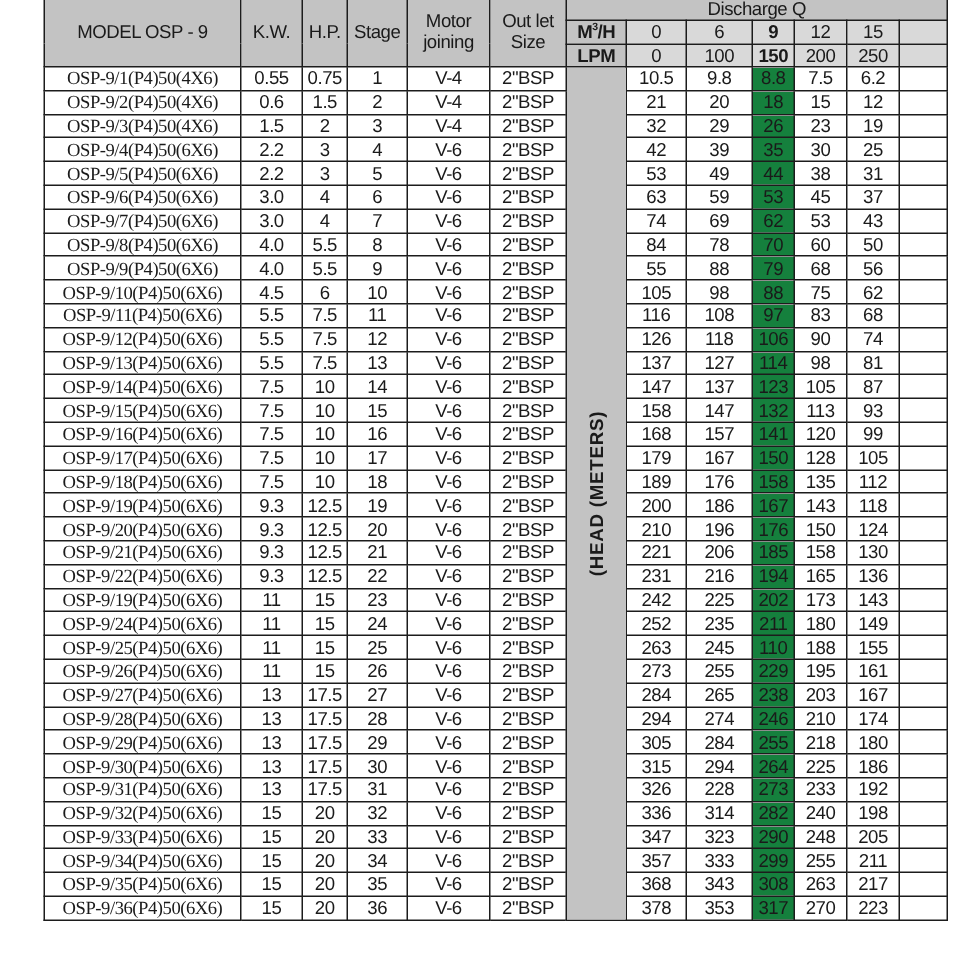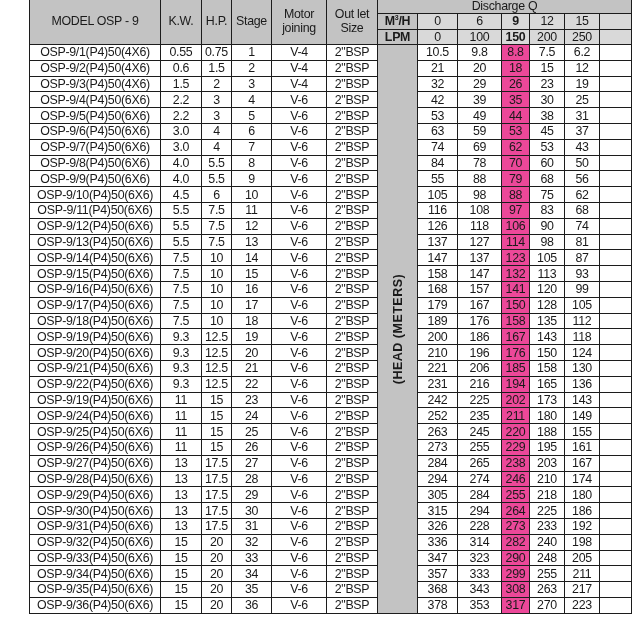--- a/index.html
+++ b/index.html
@@ -8,22 +8,22 @@
   table.spec { position:absolute; left:29px; top:-4px; border-collapse:collapse;
                table-layout:fixed; }
   table.spec td, table.spec th { border:1.6px solid #1c1c1c; padding:0; text-align:center;
                white-space:nowrap; overflow:hidden; font-size:12.4px; line-height:14px;
                font-weight:normal; letter-spacing:-0.3px; }
   th.hd { background:#c3c3c3; font-weight:bold; font-size:12px; line-height:15px; }
   th.model-hd { text-align:left; padding-left:8px; font-size:12px; }
   th.sub { background:#d9d9d9; font-weight:normal; font-size:12.4px; }
   th.sub.lbl { background:#c3c3c3; font-weight:bold; }
   th.sub.q9 { font-weight:bold; }
-  td.model { text-align:left; padding-left:4px; }
-  td.q9 { background:#ec4899; font-weight:bold; }
+  td.model { text-align:left; padding-left:4px;font-family:Liberation Serif, serif; }
+  td.q9 { background:#15803d; font-weight:bold; }
   td.headlbl { background:#c3c3c3; position:relative; }
   td.headlbl span { position:absolute; left:50%; top:50%; transform:translate(-50%,-50%) rotate(-90deg);
                     font-weight:bold; font-size:12.5px; letter-spacing:0.5px; white-space:nowrap; }
   tr.r td { height:14.8px; }
   tr.h1 th { height:16px; }
   tr.h2 th, tr.h3 th { height:14.5px; }
   sup { font-size:7px; vertical-align:5px; line-height:0; }
 </style>
 </head>
 <body>
@@ -421,21 +421,21 @@
       </tr>
       <tr class="r">
         <td class="model">OSP-9/25(P4)50(6X6)</td>
         <td>11</td>
         <td>15</td>
         <td>25</td>
         <td>V-6</td>
         <td>2"BSP</td>
         <td>263</td>
         <td>245</td>
-        <td class="q9">220</td>
+        <td class="q9">110</td>
         <td>188</td>
         <td>155</td>
         <td></td>
       </tr>
       <tr class="r">
         <td class="model">OSP-9/26(P4)50(6X6)</td>
         <td>11</td>
         <td>15</td>
         <td>26</td>
         <td>V-6</td>

